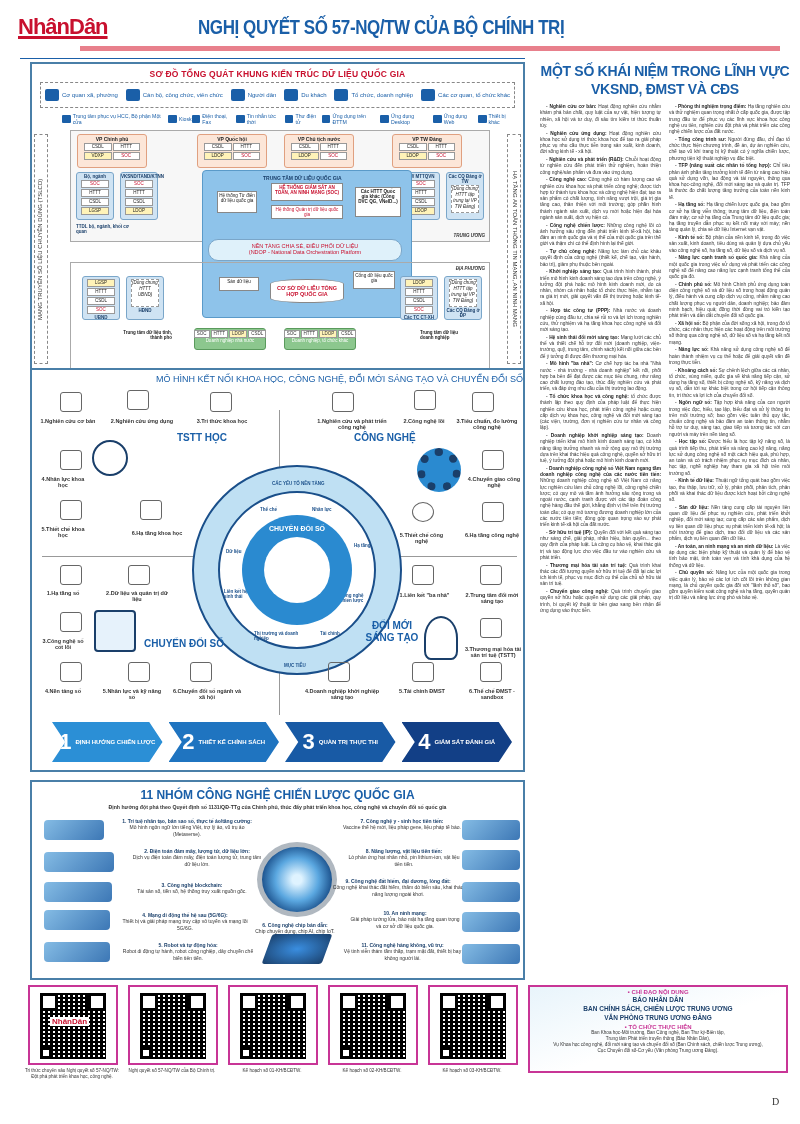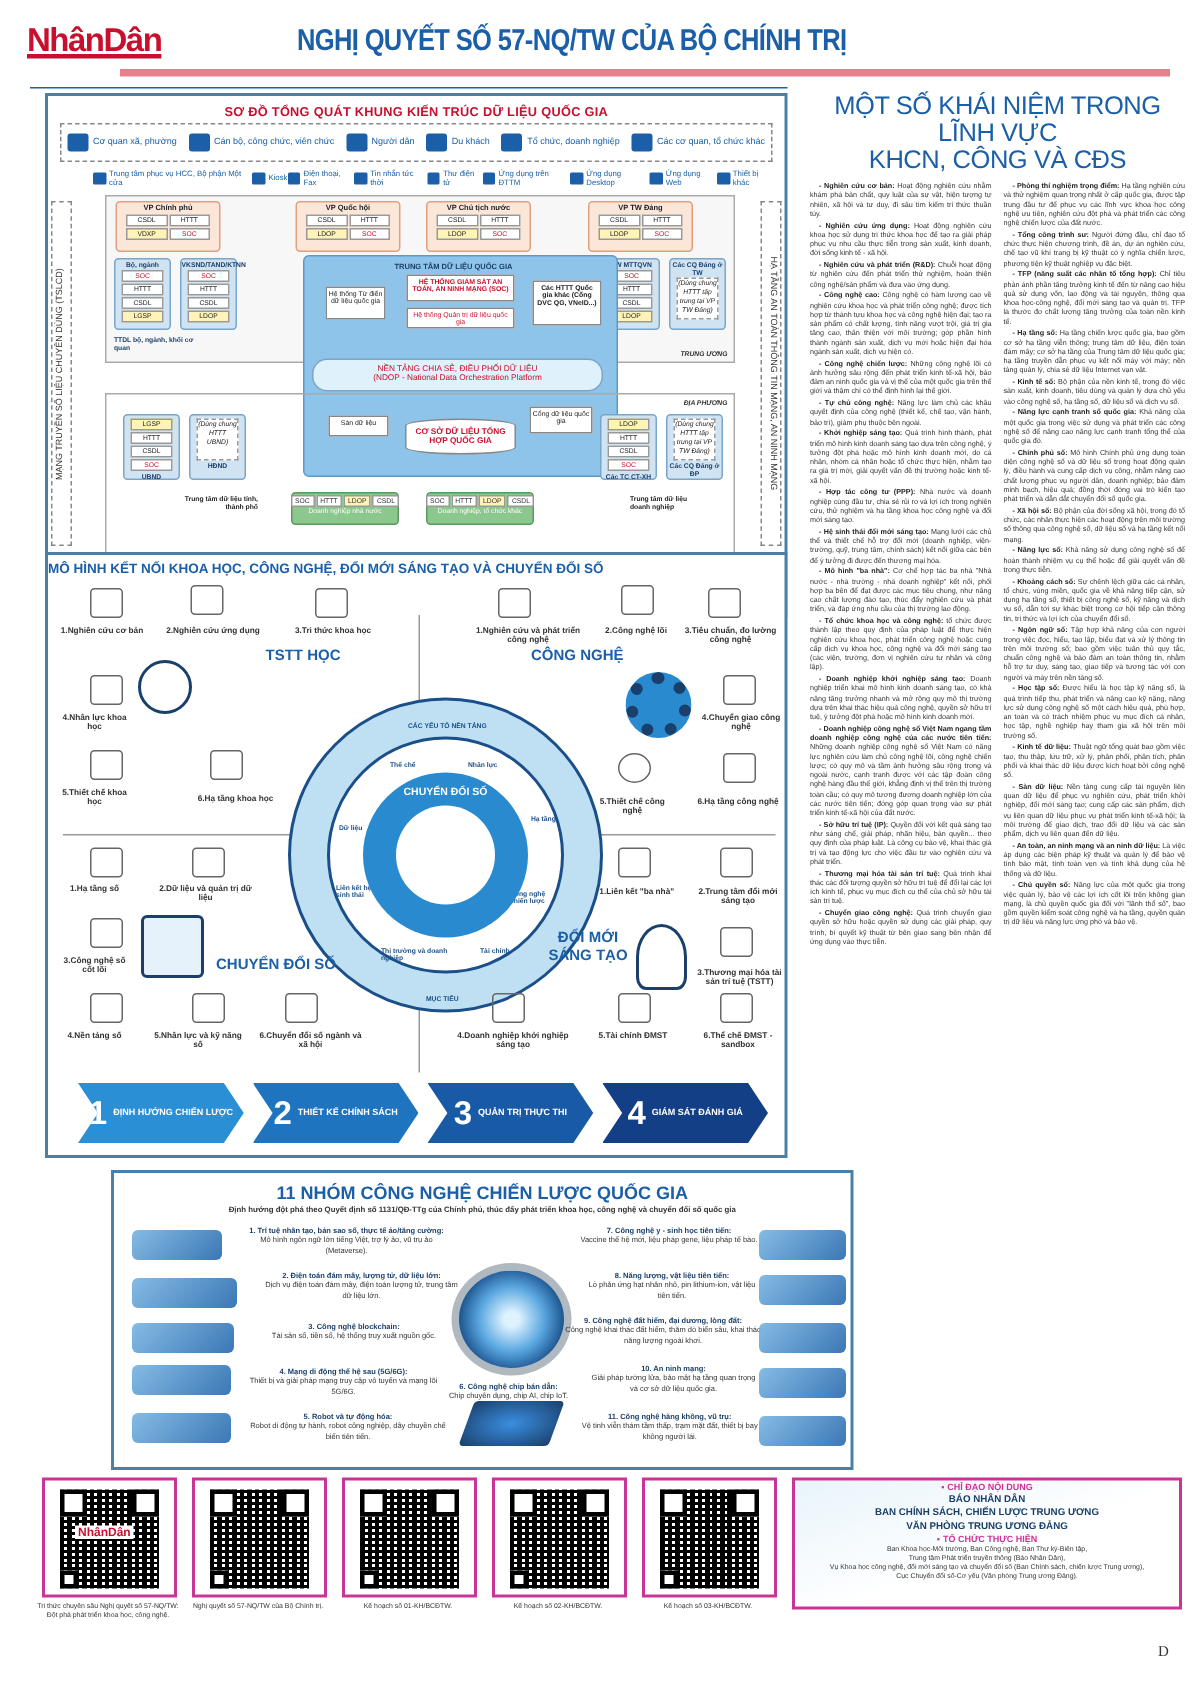--- a/index.html
+++ b/index.html
@@ -52,50 +52,50 @@
   .green-box { position: absolute; width: 72px; height: 22px; background: #8cc78e; border: 1px solid #5a9a5d; border-radius: 3px; font-size: 4.5px; text-align: center; color: #fff; }
   .green-box .row { display: flex; justify-content: center; gap: 1px; margin-top: 1px; }
   .green-box .mini { color: #333; padding: 0 2px; }
 
   .bottom-row { position: absolute; left: 8px; top: 312px; width: 478px; height: 18px; font-size: 5px; color: #1a5fa8; }
   .bb { position: absolute; border: 1px solid #7aa6c9; background: #fff; text-align: center; padding: 1px; }
   .legend-note { position: absolute; left: 60px; top: 336px; font-size: 4.2px; color: #333; white-space: nowrap; }
 
   
   #model { left: 30px; top: 368px; width: 495px; height: 404px; }
-  .m-title { position: absolute; top: 4px; left: 0; width: 100%; text-align: left; font-weight: bold; font-size: 9px; color: #1a5fa8; }
+  .m-title { position: absolute; top: 4px; left: 0; width: 100%; text-align: right; font-weight: normal; font-size: 9px; color: #1a5fa8; }
   .m-item { position: absolute; font-size: 5.5px; font-weight: bold; color: #333; text-align: center; }
   .m-icon { position: absolute; width: 22px; height: 20px; border: 1.3px solid #666; border-radius: 3px; }
   .quad-label { position: absolute; font-weight: bold; color: #1a5fa8; font-size: 10px; }
   .wheel { position: absolute; left: 160px; top: 95px; width: 210px; height: 210px; border-radius: 50%; background: #bfe0f3; border: 2px solid #1a4f8a; }
   .wheel-2 { position: absolute; left: 24px; top: 24px; width: 158px; height: 158px; border-radius: 50%; background: #fff; border: 2px solid #1a4f8a; }
   .wheel-3 { position: absolute; left: 22px; top: 22px; width: 110px; height: 110px; border-radius: 50%; background: #2a8ad0; }
   .wheel-4 { position: absolute; left: 22px; top: 22px; width: 66px; height: 66px; border-radius: 50%; background: #fff; }
   .wheel-text { position: absolute; font-size: 7px; font-weight: bold; color: #fff; width: 100%; text-align: center; }
   .wheel-label { position: absolute; font-size: 4.5px; font-weight: bold; color: #1a4f8a; }
   .divider-v { position: absolute; width: 1px; background: #999; }
   .divider-h { position: absolute; height: 1px; background: #999; }
   .chev-row { position: absolute; left: 20px; top: 352px; width: 460px; height: 40px; display: flex; gap: 6px; }
   .chev { flex: 1; height: 40px; clip-path: polygon(0 0, 88% 0, 100% 50%, 88% 100%, 0 100%, 12% 50%); display: flex; align-items: center; justify-content: center; gap: 4px; color: #fff; }
   .chev .n { font-size: 22px; font-weight: bold; }
   .chev .l { font-size: 6px; font-weight: bold; line-height: 8px; }
 
   
-  #groups { left: 30px; top: 780px; width: 495px; height: 200px; margin-left: 44px; }
+  #groups { left: 30px; top: 780px; width: 495px; height: 200px; }
   .g-title { text-align: center; font-weight: bold; color: #1a5fa8; font-size: 12px; margin-top: 6px; }
   .g-sub { text-align: center; font-weight: bold; font-size: 5.2px; color: #333; margin-top: 2px; }
   .g-item { position: absolute; font-size: 5px; text-align: center; color: #333; line-height: 6.4px; }
   .g-item .h { font-weight: bold; color: #1a3f6a; }
   .g-img { position: absolute; height: 20px; border-radius: 4px; background: linear-gradient(135deg, #6fb0e0, #1a5fa8); opacity: 0.85; }
   .gear-img { position: absolute; left: 225px; top: 60px; width: 80px; height: 75px; border-radius: 50%; background: radial-gradient(circle, #dff3ff 10%, #5aa7e0 45%, #1a4f8a 75%); border: 5px solid #b0b8c0; }
   .chip-img { position: absolute; left: 235px; top: 152px; width: 60px; height: 30px; background: radial-gradient(#3a8ee0, #1a3f6a); transform: skewX(-20deg); border-radius: 3px; }
 
   
   #concepts { position: absolute; left: 540px; top: 62px; width: 250px; }
-  .c-title { text-align: center; font-weight: normal; color: #1a5fa8; font-size: 17px; line-height: 18px; letter-spacing: -0.3px; }
+  .c-title { text-align: center; font-weight: bold; color: #1a5fa8; font-size: 14px; line-height: 18px; letter-spacing: -0.3px; }
   .c-cols { display: flex; gap: 8px; margin-top: 6px; }
   .c-col { flex: 1; font-size: 4.8px; line-height: 6.25px; text-align: justify; color: #333; }
   .c-col p { text-indent: 6px; margin-bottom: 1.5px; }
   .c-col b { color: #222; }
 
   
   .qr-card { position: absolute; top: 985px; width: 90px; height: 80px; border: 2px solid #c83596; background: #fff; }
   .qr { position: absolute; left: 10px; top: 6px; width: 66px; height: 66px; background:
       repeating-linear-gradient(0deg, #000 0 2px, #fff 2px 4px),
       repeating-linear-gradient(90deg, #000 0 3px, #fff 3px 5px);
@@ -509,21 +509,21 @@
   <div class="g-item" style="left:308px;top:160px;width:125px;">
       <div class="h">11. Công nghệ hàng không, vũ trụ:</div>
       <div>Vệ tinh viễn thám tầm thấp, trạm mặt đất, thiết bị bay không người lái.</div>
     </div>
   <div class="g-img" style="left:430px;top:162px;width:58px;"></div>
 </div>
 
 <div id="concepts">
   <div class="c-title">
     <div>MỘT SỐ KHÁI NIỆM TRONG LĨNH VỰC</div>
-    <div>KHCN, CÔNG VÀ CĐS</div>
+    <div>VKSND, ĐMST VÀ CĐS</div>
   </div>
   <div class="c-cols">
     <div class="c-col" id="col1">
         <p><b>- Nghiên cứu cơ bản: </b><span>Hoạt động nghiên cứu nhằm khám phá bản chất, quy luật của sự vật, hiện tượng tự nhiên, xã hội và tư duy, đi sâu tìm kiếm tri thức thuần túy.</span></p>
         <p><b>- Nghiên cứu ứng dụng: </b><span>Hoạt động nghiên cứu khoa học sử dụng tri thức khoa học để tạo ra giải pháp phục vụ nhu cầu thực tiễn trong sản xuất, kinh doanh, đời sống kinh tế - xã hội.</span></p>
         <p><b>- Nghiên cứu và phát triển (R&amp;D): </b><span>Chuỗi hoạt động từ nghiên cứu đến phát triển thử nghiệm, hoàn thiện công nghệ/sản phẩm và đưa vào ứng dụng.</span></p>
         <p><b>- Công nghệ cao: </b><span>Công nghệ có hàm lượng cao về nghiên cứu khoa học và phát triển công nghệ; được tích hợp từ thành tựu khoa học và công nghệ hiện đại; tạo ra sản phẩm có chất lượng, tính năng vượt trội, giá trị gia tăng cao, thân thiện với môi trường; góp phần hình thành ngành sản xuất, dịch vụ mới hoặc hiện đại hóa ngành sản xuất, dịch vụ hiện có.</span></p>
         <p><b>- Công nghệ chiến lược: </b><span>Những công nghệ lõi có ảnh hưởng sâu rộng đến phát triển kinh tế-xã hội, bảo đảm an ninh quốc gia và vị thế của một quốc gia trên thế giới và thậm chí có thể định hình lại thế giới.</span></p>
         <p><b>- Tự chủ công nghệ: </b><span>Năng lực làm chủ các khâu quyết định của công nghệ (thiết kế, chế tạo, vận hành, bảo trì), giảm phụ thuộc bên ngoài.</span></p>
         <p><b>- Khởi nghiệp sáng tạo: </b><span>Quá trình hình thành, phát triển mô hình kinh doanh sáng tạo dựa trên công nghệ, ý tưởng đột phá hoặc mô hình kinh doanh mới, do cá nhân, nhóm cá nhân hoặc tổ chức thực hiện, nhằm tạo ra giá trị mới, giải quyết vấn đề thị trường hoặc kinh tế-xã hội.</span></p>

